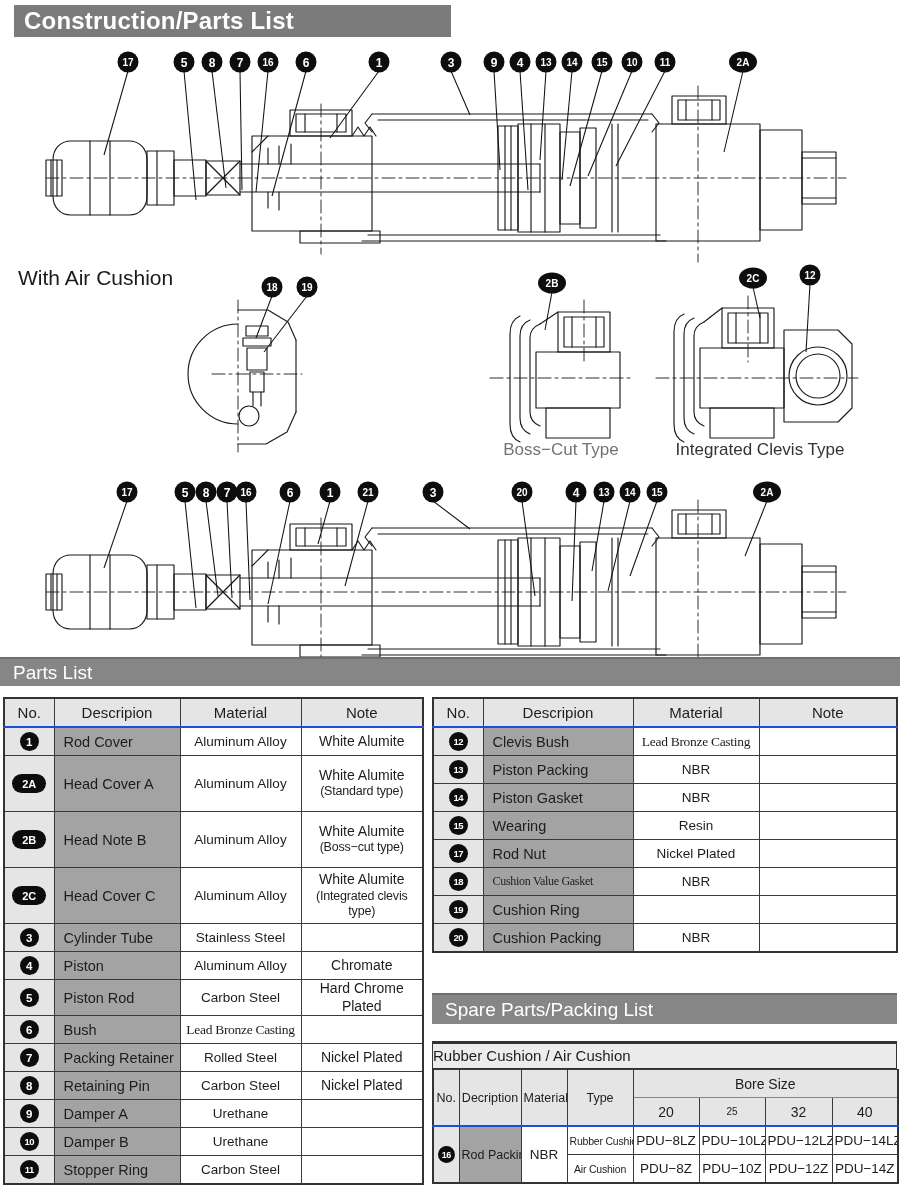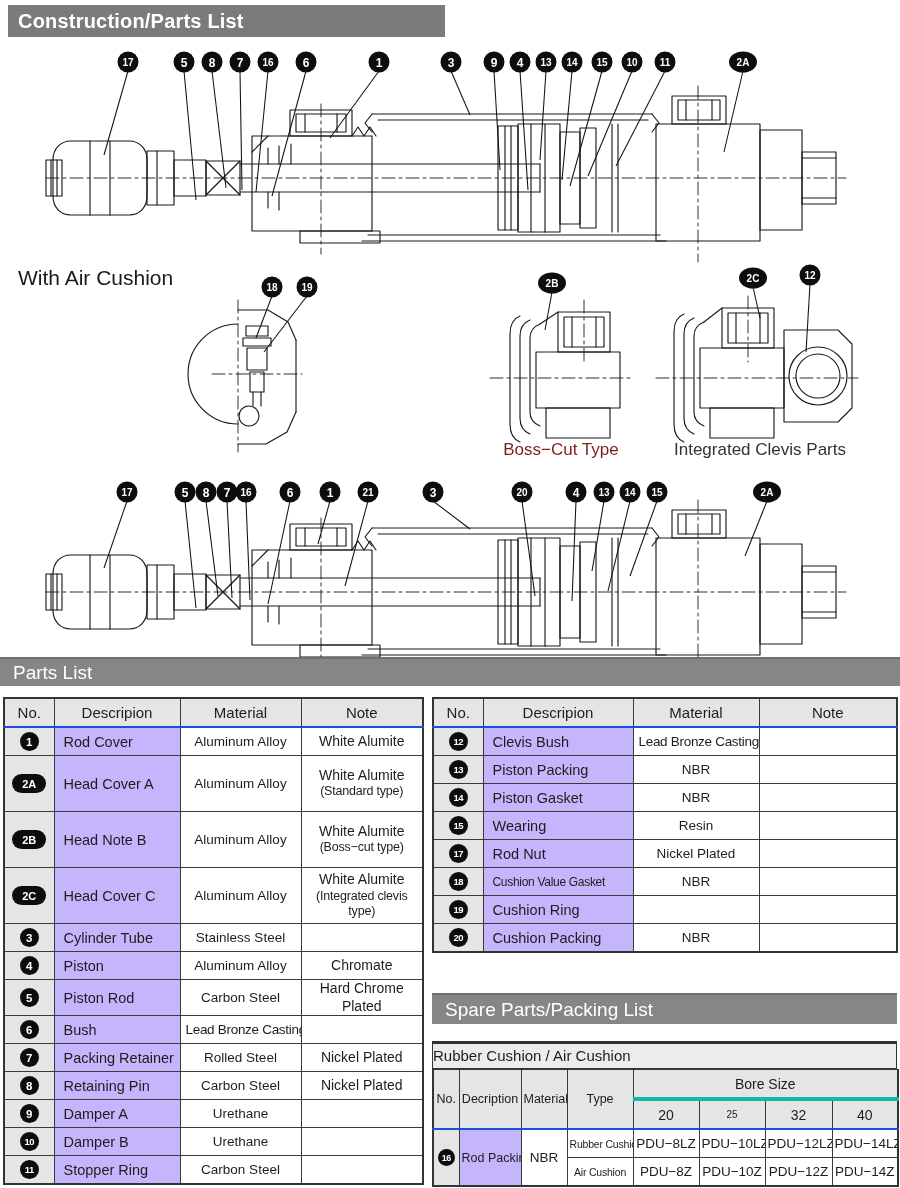--- a/index.html
+++ b/index.html
@@ -1,54 +1,54 @@
 <!DOCTYPE html>
 <html><head>
 <meta charset="utf-8">
 <style>
   html,body{margin:0;padding:0;background:#fff;}
   .page{position:relative;width:900px;height:1188px;background:#fff;overflow:hidden;
         font-family:"Liberation Sans",sans-serif;color:#1d1d1d;}
 
   
-  .title-bar{position:absolute;left:8px;top:5px;width:437px;height:32px;background:#7b7b7b;
-             color:#fff;font-size:20px;font-weight:bold;line-height:32px;padding-left:10px;
+  .title-bar{position:absolute;left:14px;top:5px;width:437px;height:32px;background:#7b7b7b;
+             color:#fff;font-size:24px;font-weight:bold;line-height:32px;padding-left:10px;
              box-sizing:border-box;letter-spacing:0.2px;}
   .section-bar{position:absolute;background:#868686;border-top:2px solid #6f6f6f;color:#fff;
                font-size:19px;line-height:27px;padding-left:13px;box-sizing:border-box;}
   .bar-parts{left:0;top:657px;width:900px;height:29px;}
   .bar-spare{left:432px;top:993px;width:465px;height:31px;line-height:29px;}
 
   
   .diag-label{position:absolute;color:#1a1a1a;}
   .lbl-cushion{left:18px;top:266px;font-size:21px;}
-  .lbl-boss{left:488px;top:440px;width:146px;text-align:center;font-size:17px;color:#7f1d1d;}
+  .lbl-boss{left:488px;top:440px;width:146px;text-align:center;font-size:17px;color:#737373;}
   .lbl-clevis{left:658px;top:440px;width:204px;text-align:center;font-size:17px;color:#333;}
 
   .diagram-svg{position:absolute;left:0;top:0;}
   .art{stroke:#1a1a1a;fill:none;stroke-width:1.15;stroke-linejoin:round;stroke-linecap:round;}
   .cl{stroke:#1a1a1a;stroke-width:0.9;stroke-dasharray:13 4 3 4;fill:none;}
   .callout-line{stroke:#111;stroke-width:1.05;}
   .callout-circle{fill:#0d0d0d;stroke:none;}
   .callout-text{fill:#fff;font-weight:bold;font-family:"Liberation Sans",sans-serif;}
 
   
   .tbl-wrap{position:absolute;}
   table{border-collapse:collapse;table-layout:fixed;width:100%;}
   td,th{border:1px solid #3a3a3a;padding:0 5px;height:27px;font-size:14.5px;color:#1d1d1d;
         overflow:hidden;white-space:nowrap;}
   table{border:2px solid #333;}
   thead th{background:#e5e5e5;font-weight:normal;font-size:15px;text-align:center;
            border-bottom:2px solid #1d4ed8;}
   tr.tall td{height:55px;}
   td.no-cell{background:#e5e5e5;text-align:center;}
-  td.desc-cell{background:#c4b5fd;text-align:left;padding-left:9px;}
+  td.desc-cell{background:#a3a3a3;text-align:left;padding-left:9px;}
   td.mat-cell{text-align:center;font-size:13.5px;}
   td.note-cell{text-align:center;font-size:14px;white-space:normal;line-height:1.25;margin-top:16px;}
-  .condensed{font-size:12px;letter-spacing:-0.3px;}
+  .condensed{font-size:12px;letter-spacing:-0.3px;font-family:Liberation Serif, serif;}
   .paren{font-size:12.5px;letter-spacing:-0.2px;display:block;}
   .note-line{display:block;}
 
   .badge{display:inline-flex;width:19px;height:19px;border-radius:50%;background:#0c0c0c;
          color:#fff;align-items:center;justify-content:center;font-size:11.5px;font-weight:bold;
          vertical-align:middle;}
   .badge.len2{font-size:9.5px;letter-spacing:-0.5px;}
   .badge.pill{width:34px;border-radius:10px;font-size:11px;}
   .badge.small{width:17px;height:17px;font-size:9px;}
 
@@ -367,21 +367,21 @@
         <g>
           <line x1="810" y1="284" x2="806" y2="352" class="callout-line"></line>
           <ellipse cx="810" cy="275" rx="10.5" ry="10.5" class="callout-circle"></ellipse>
           <text x="810" y="275" text-anchor="middle" dominant-baseline="central" dy="0.5" font-size="10" class="callout-text">12</text>
         </g>
       </g>
   </svg>
 
   <div class="diag-label lbl-cushion">With Air Cushion</div>
   <div class="diag-label lbl-boss">Boss−Cut Type</div>
-  <div class="diag-label lbl-clevis">Integrated Clevis Parts</div>
+  <div class="diag-label lbl-clevis">Integrated Clevis Type</div>
 
   <div class="section-bar bar-parts">Parts List</div>
 
   <div class="tbl-wrap" style="left:3px;top:697px;width:419px;">
     <table>
       <colgroup>
           <col style="width:50px">
           <col style="width:126px">
           <col style="width:121px">
           <col style="width:122px">
@@ -605,21 +605,21 @@
           <col style="width:66px">
           <col style="width:67px">
           <col style="width:66px">
       </colgroup>
       <thead>
         <tr>
           <th rowspan="2">No.</th>
           <th rowspan="2">Decription</th>
           <th rowspan="2">Material</th>
           <th rowspan="2">Type</th>
-          <th colspan="4" style="font-size:14px;border-bottom:4px solid #14b8a6;">Bore Size</th>
+          <th colspan="4" style="font-size:14px;border-bottom:1px solid #14b8a6;">Bore Size</th>
         </tr>
         <tr>
           <th style="font-size:14px;">20</th>
           <th style="font-size:10px;">25</th>
           <th style="font-size:14px;">32</th>
           <th style="font-size:14px;">40</th>
         </tr>
       </thead>
       <tbody id="spare-rows">
           <tr style="height: 28px;">

